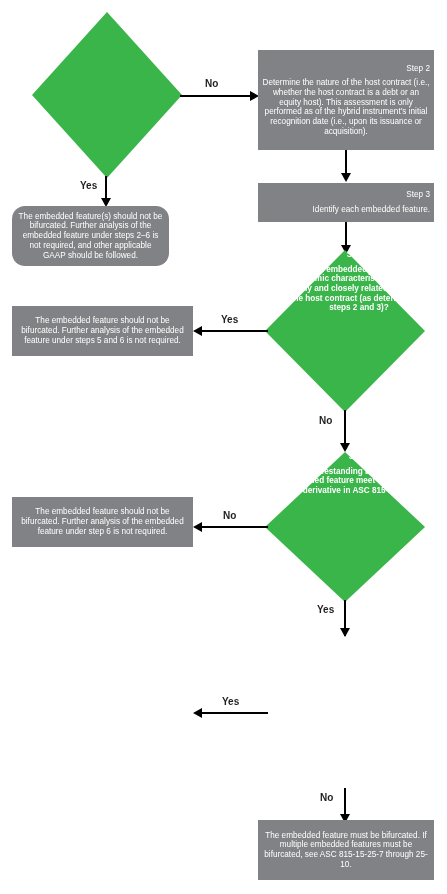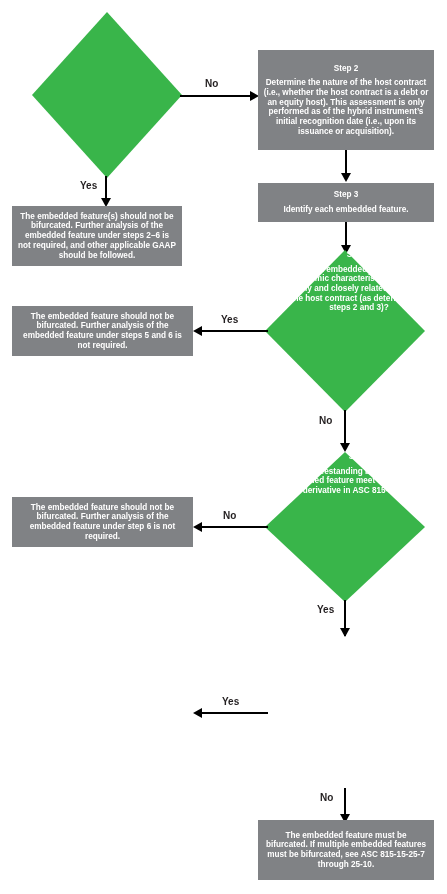--- a/index.html
+++ b/index.html
@@ -15,25 +15,25 @@
     width: 447px;
     height: 894px;
     background: #ffffff;
     overflow: hidden;
   }
   .node {
     position: absolute;
     box-sizing: border-box;
     display: flex;
     flex-direction: column;
-    align-items: center;
+    align-items: flex-end;
     justify-content: center;
     text-align: center;
     color: #ffffff;
-    font-weight: bold;
+    font-weight: normal;
     line-height: 1.18;
   }
   .box {
     background: #808285;
   }
   .diamond-wrap {
     position: absolute;
   }
   .diamond-shape {
     position: absolute;
@@ -114,21 +114,21 @@
   </div>
 
   <div class="conn-line" style="left:180px; top:95px; width:72px; height:1.6px;"></div>
   <div class="conn-arrow arrow-right" style="left:250px; top:91px;"></div>
   <div class="edge-label" style="left:203px; top:78px;">No</div>
 
   <div class="conn-line" style="left:105px; top:176px; width:1.6px; height:24px;"></div>
   <div class="conn-arrow arrow-down" style="left:101px; top:198px;"></div>
   <div class="edge-label" style="left:78px; top:180px;">Yes</div>
 
-  <div class="node box" style="left:12px; top:206px; width:170px; height:60px; font-size:8.2px; padding:4px 6px;">
+  <div class="node box" style="left:12px; top:206px; width:157px; height:60px; font-size:8.2px; padding:4px 6px;border-radius:13px;">
     <span>The embedded feature(s) should not be bifurcated. Further analysis of the embedded feature under steps 2–6 is not required, and other applicable GAAP should be followed.</span>
   </div>
 
   <div class="node box" style="left:258px; top:50px; width:176px; height:100px; font-size:8.2px; padding:5px 4px;">
     <span class="step-title">Step 2</span>
     <span class="step-body">Determine the nature of the host contract (i.e., whether the host contract is a debt or an equity host). This assessment is only performed as of the hybrid instrument’s initial recognition date (i.e., upon its issuance or acquisition).</span>
   </div>
 
   <div class="conn-line" style="left:345px; top:150px; width:1.6px; height:25px;"></div>
   <div class="conn-arrow arrow-down" style="left:341px; top:173px;"></div>

